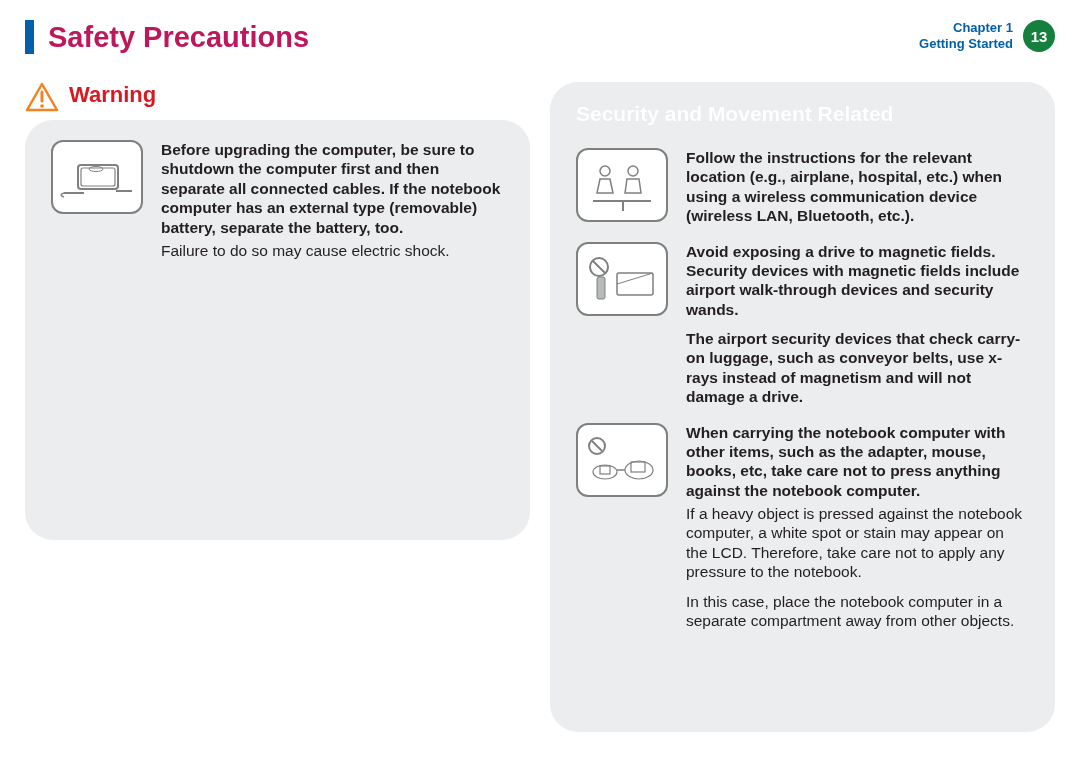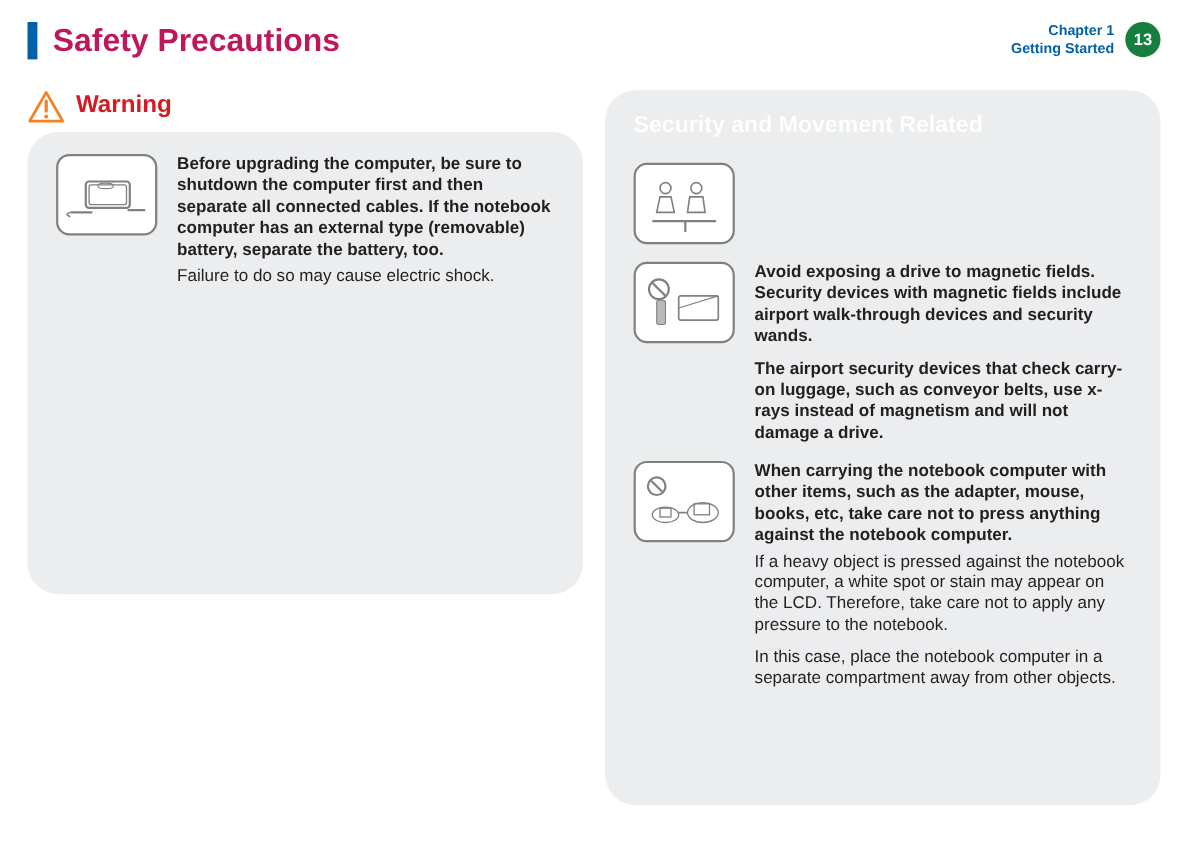--- a/index.html
+++ b/index.html
@@ -182,20 +182,23 @@
         <div class="icon-box">
           <svg width="78" height="56" viewBox="0 0 78 56">
             <circle cx="22" cy="14" r="5" fill="none" stroke="#7f8080" stroke-width="1.5"></circle>
             <path d="M17,22 L27,22 L30,36 L14,36 Z" fill="none" stroke="#7f8080" stroke-width="1.5"></path>
             <circle cx="50" cy="14" r="5" fill="none" stroke="#7f8080" stroke-width="1.5"></circle>
             <path d="M44,22 L56,22 L58,36 L42,36 Z" fill="none" stroke="#7f8080" stroke-width="1.5"></path>
             <line x1="10" y1="44" x2="68" y2="44" stroke="#7f8080" stroke-width="2"></line>
             <line x1="40" y1="44" x2="40" y2="54" stroke="#7f8080" stroke-width="2"></line>
           </svg>
         </div>
+        <div class="text-block">
+          <span class="bold">Follow the instructions for the relevant location (e.g., airplane, hospital, etc.) when using a wireless communication device (wireless LAN, Bluetooth, etc.).</span>
+        </div>
       </div>
 
       <div class="item">
         <div class="icon-box">
           <svg width="78" height="56" viewBox="0 0 78 56">
             <circle cx="16" cy="16" r="9" fill="none" stroke="#7f8080" stroke-width="2"></circle>
             <line x1="10" y1="10" x2="22" y2="22" stroke="#7f8080" stroke-width="2"></line>
             <rect x="14" y="26" width="8" height="22" rx="2" fill="#b8b9ba" stroke="#7f8080" stroke-width="1"></rect>
             <rect x="34" y="22" width="36" height="22" rx="2" fill="none" stroke="#7f8080" stroke-width="1.5"></rect>
             <line x1="34" y1="33" x2="70" y2="22" stroke="#7f8080" stroke-width="1"></line>

